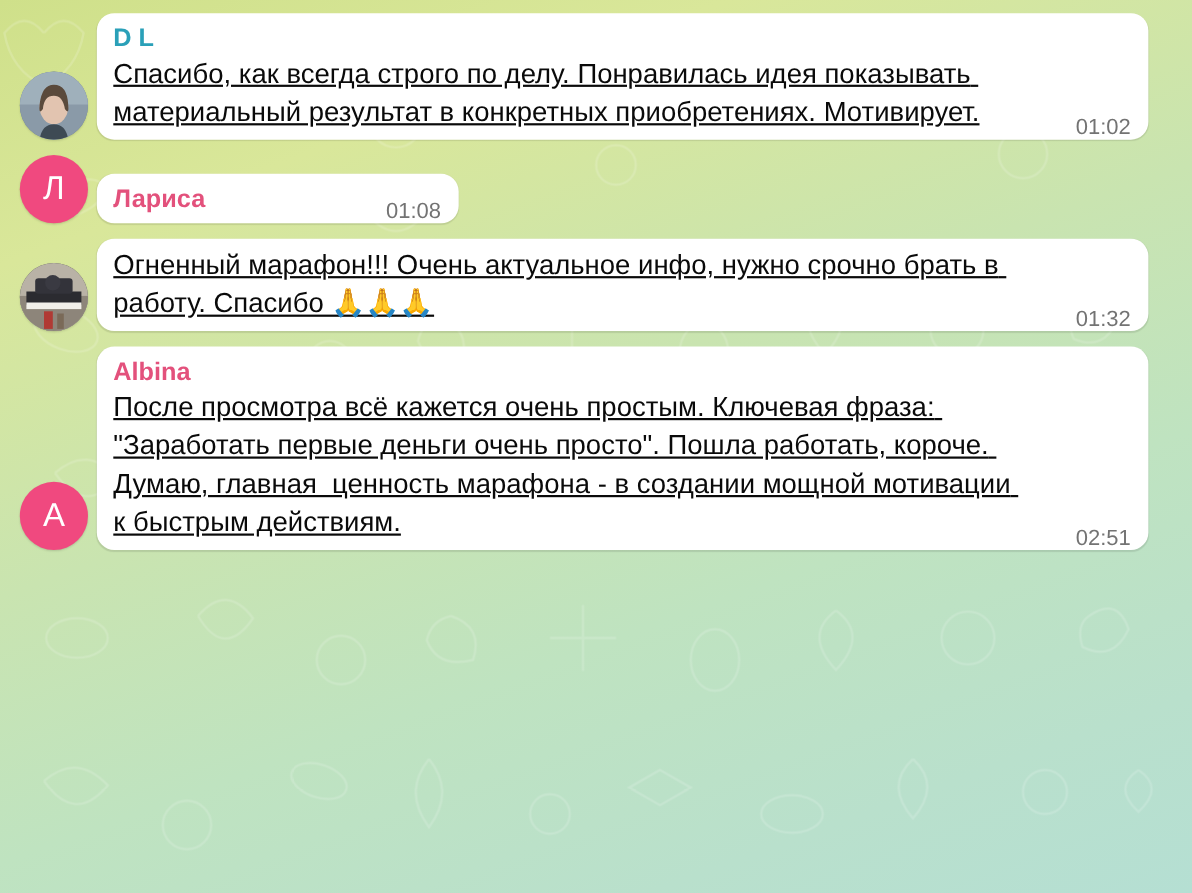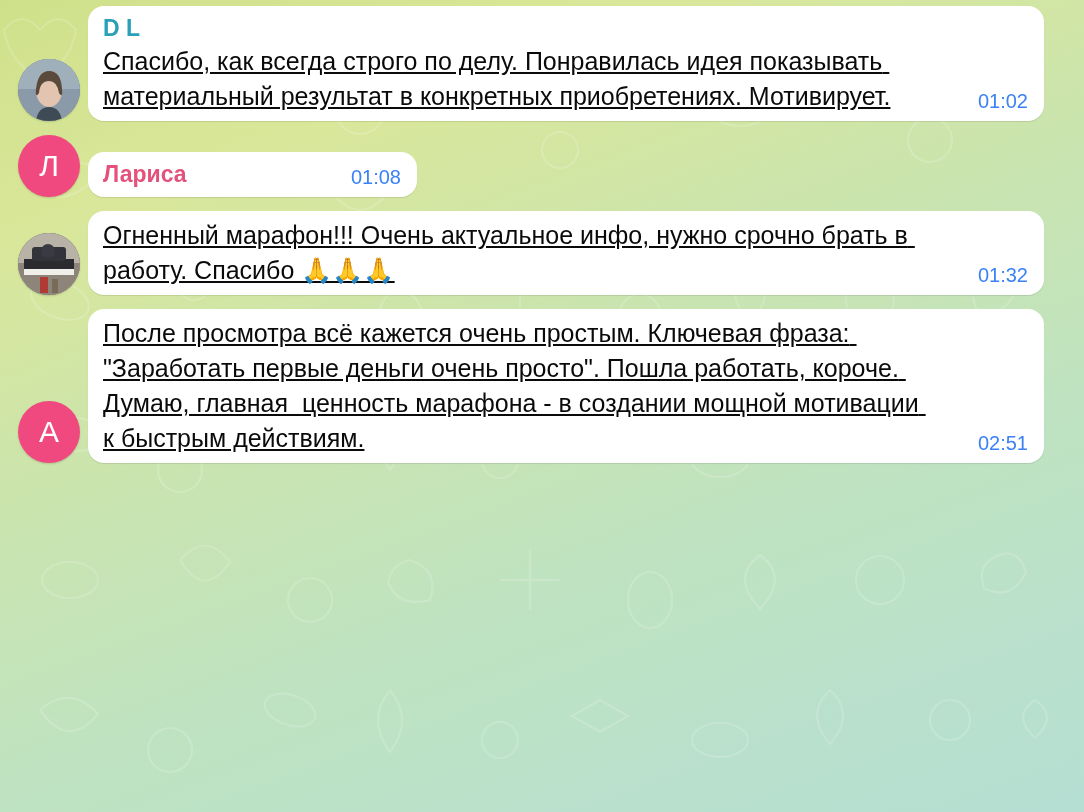--- a/index.html
+++ b/index.html
@@ -19,21 +19,21 @@
   #doodles {
     position: absolute;
     inset: 0;
     opacity: 0.30;
     pointer-events: none;
   }
 
   #chat {
     position: absolute;
     inset: 0;
-    padding: 6px 40px 4px 18px;
+    padding: 12px 40px 4px 18px;
     box-sizing: border-box;
     display: flex;
     flex-direction: column;
     gap: 14px;
   }
 
   .msg-row {
     display: flex;
     align-items: flex-end;
     gap: 8px;
@@ -79,23 +79,23 @@
     color: #0a0a0a;
     white-space: pre-wrap;
     word-wrap: break-word;
     padding-right: 96px;
     text-decoration: underline;
   }
 
   .time {
     position: absolute;
     right: 16px;
-    bottom: 9px;
+    bottom: 0;
     font-size: 20px;
-    color: #3b82f6;
+    color: #737373;
     line-height: 22px;
   }
 </style>
 </head>
 <body>
 
 <svg id="doodles" viewBox="0 0 1084 812" preserveAspectRatio="none" xmlns="http://www.w3.org/2000/svg">
   <g fill="none" stroke="#ffffff" stroke-width="2.2" opacity="0.55">
     <path d="M40 30 q18 -22 36 0 q-6 34 -36 48 q-30 -14 -36 -48 q18 -22 36 0"></path>
     <circle cx="150" cy="80" r="20"></circle>
@@ -198,18 +198,19 @@
       <div class="text">Огненный марафон!!! Очень актуальное инфо, нужно срочно брать в работу. Спасибо 🙏🙏🙏</div>
       <div class="time">01:32</div>
     </div>
   </div>
 
   <div class="msg-row">
     <div class="avatar" style="background:#f0497f">
       <span>A</span>
     </div>
     <div class="bubble">
+      <div class="sender" style="color:#e3517c">Albina</div>
       <div class="text">После просмотра всё кажется очень простым. Ключевая фраза: "Заработать первые деньги очень просто". Пошла работать, короче. Думаю, главная  ценность марафона - в создании мощной мотивации к быстрым действиям.</div>
       <div class="time">02:51</div>
     </div>
   </div>
 
 </div>
 
 </body></html>

